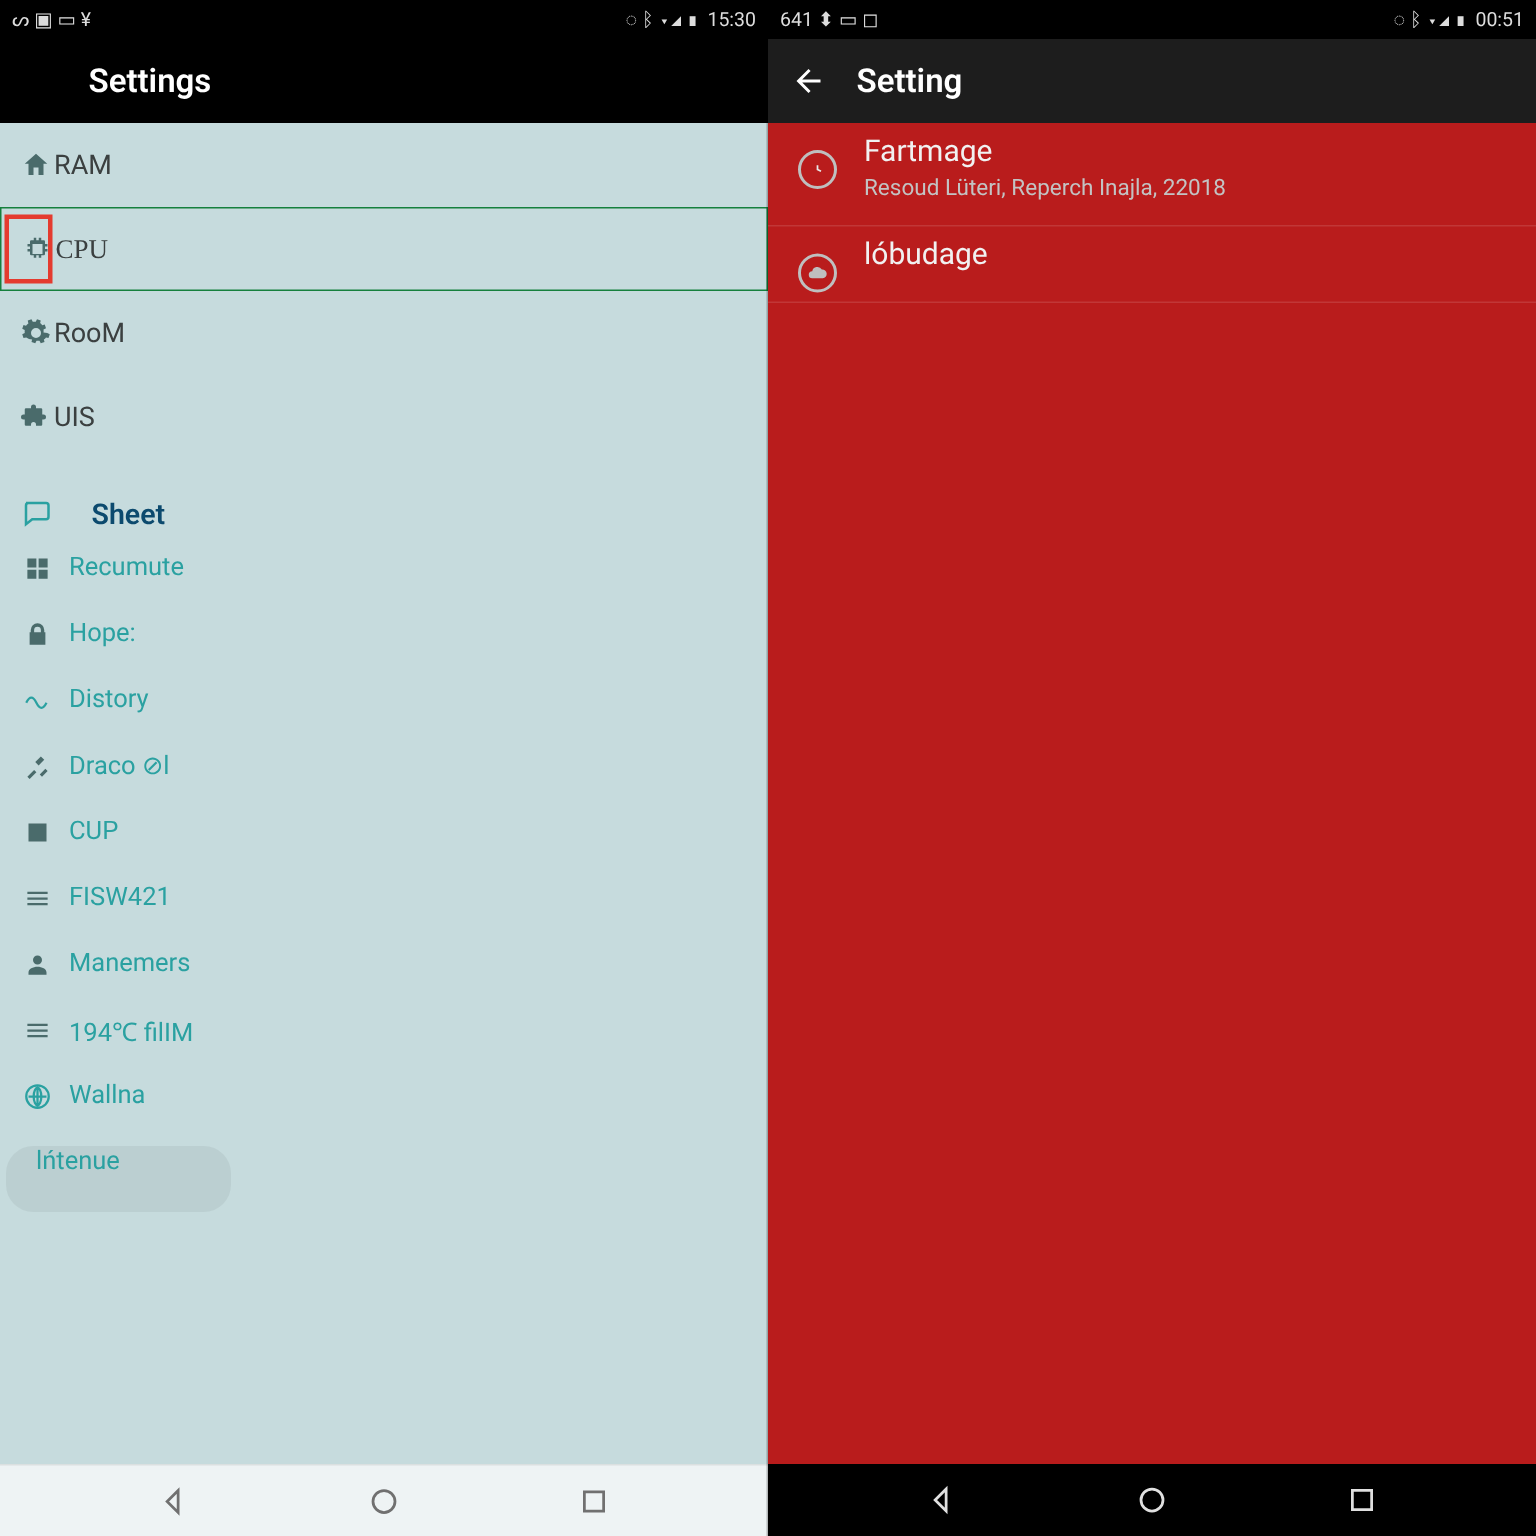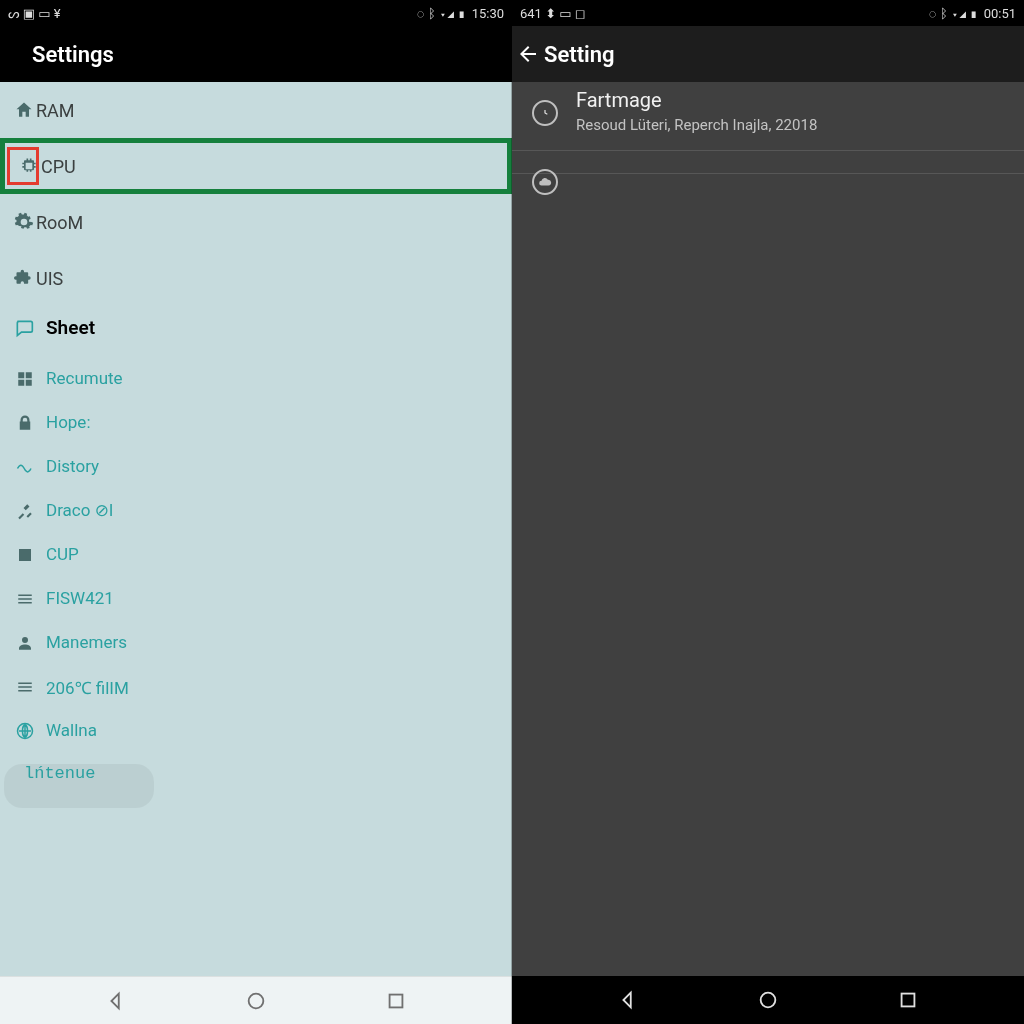--- a/index.html
+++ b/index.html
@@ -2,53 +2,53 @@
 <html><head>
 <meta charset="utf-8">
 <style>
 * { box-sizing: border-box; margin: 0; padding: 0; }
 html, body { width: 1024px; height: 1024px; overflow: hidden; font-family: Roboto, "Helvetica Neue", Arial, sans-serif; }
 
 .root { display: flex; width: 1024px; height: 1024px; }
 .panel { width: 512px; height: 1024px; display: flex; flex-direction: column; position: relative; }
 
 .panel-left  { background: #c6dbdd; }
-.panel-right { background: #404040; color: #e8e8e8; }
+.panel-right { background: #b91c1c; color: #e8e8e8; }
 
 .status-bar { height: 26px; display: flex; align-items: center; justify-content: space-between; padding: 0 8px; font-size: 13px; }
 .panel-left  .status-bar { background: #000; color: #ddd; }
 .panel-right .status-bar { background: #000; color: #ddd; }
 .status-left, .status-right { display: flex; align-items: center; gap: 6px; }
 .status-right { margin-left: auto; }
 
-.appbar { height: 56px; display: flex; align-items: center; padding: 0 0; }
+.appbar { height: 56px; display: flex; align-items: center; padding: 0 11px; gap: 16px; }
 .panel-left  .appbar { background: #000; color: #fff; }
 .panel-right .appbar { background: #1d1d1d; color: #fff; }
 .appbar .title { font-size: 22px; font-weight: 600; }
 
 .icon-btn { width: 32px; height: 32px; display: flex; align-items: center; justify-content: center; color: inherit; cursor: pointer; }
 .icon-btn svg { width: 24px; height: 24px; }
 
 .content { flex: 1; overflow: hidden; position: relative; }
 
 
 .row { height: 56px; display: flex; align-items: center; padding-left: 36px; font-size: 18px; color: #3b4040; position: relative; cursor: pointer; }
 .row .row-icon { position: absolute; left: 12px; width: 24px; height: 24px; display:flex; align-items:center; justify-content:center; }
 .row .row-icon svg { width: 20px; height: 20px; }
-.row.selected { border: 5px solid #15803d; }
+.row.selected { border: 1px solid #15803d; font-family: Liberation Serif, serif; }
 .row .red-box { position:absolute; left:2px; top:4px; bottom:4px; width:32px; border:3px solid #e43b2f; }
 
-.section-head { height: 52px; display:flex; padding-left:46px; font-size:19px; font-weight:600; color:#000000; position:relative; cursor:pointer; }
+.section-head { height: 52px; display:flex; align-items:center; padding-left:61px; font-size:19px; font-weight:600; color:#0c4a6e; position:relative; cursor:pointer; }
 .section-head .row-icon { position:absolute; left:12px; width:24px; height:24px; display:flex; align-items:center; justify-content:center; }
 .section-head .row-icon svg { width:20px; height:20px; }
 
 .sub { height: 44px; display:flex; align-items:flex-start; padding-left:46px; font-size:17px; color:#2aa1a1; position:relative; cursor:pointer; }
 .sub .row-icon { position:absolute; left:14px; width:22px; height:22px; display:flex; align-items:center; justify-content:center; }
 .sub .row-icon svg { width:18px; height:18px; }
-.sub.pill { background: rgba(0,0,0,0.05); border-radius: 18px 18px 18px 18px; width: 150px; margin-left: 4px; padding-left: 20px; font-family: Liberation Mono, monospace; }
+.sub.pill { background: rgba(0,0,0,0.05); border-radius: 18px 18px 18px 18px; width: 150px; margin-left: 4px; padding-left: 20px; }
 
 
 .ritem { padding: 6px 16px 16px 64px; position:relative; border-bottom: 1px solid rgba(255,255,255,0.12); cursor:pointer; }
 .ritem .ritem-icon { position:absolute; left:20px; top:18px; width:26px; height:26px; display:flex; align-items:center; justify-content:center; border:2px solid #bfbfbf; border-radius:50%; }
 .ritem .ritem-icon svg { width:14px; height:14px; }
 .ritem .t1 { font-size: 20px; color: #f1f1f1; margin-bottom: 4px; }
 .ritem .t2 { font-size: 15px; color: #c3c3c3; }
 
 
 .navbar { height: 48px; display:flex; align-items:center; justify-content:space-evenly; }
@@ -251,21 +251,21 @@
               </svg>
             </span>
             <span>Manemers</span>
           </div>
           <div class="sub">
             <span class="row-icon">
               <svg style="color:#2aa1a1">
                 <use href="#i-lines"></use>
               </svg>
             </span>
-            <span>206℃ filIM</span>
+            <span>194℃ filIM</span>
           </div>
           <div class="sub">
             <span class="row-icon">
               <svg style="color:#2aa1a1">
                 <use href="#i-globe"></use>
               </svg>
             </span>
             <span>Wallna</span>
           </div>
           <div class="sub pill">
@@ -321,20 +321,21 @@
             </span>
             <div class="t1">Fartmage</div>
             <div class="t2">Resoud Lüteri, Reperch Inajla, 22018</div>
           </div>
           <div class="ritem">
             <span class="ritem-icon">
               <svg>
                 <use href="#i-cloud"></use>
               </svg>
             </span>
+            <div class="t1">lóbudage</div>
           </div>
         </div>
     </div>
 
     <div class="navbar">
       <div class="nav-btn">
           <svg>
             <use href="#i-nav-back"></use>
           </svg>
         </div>

